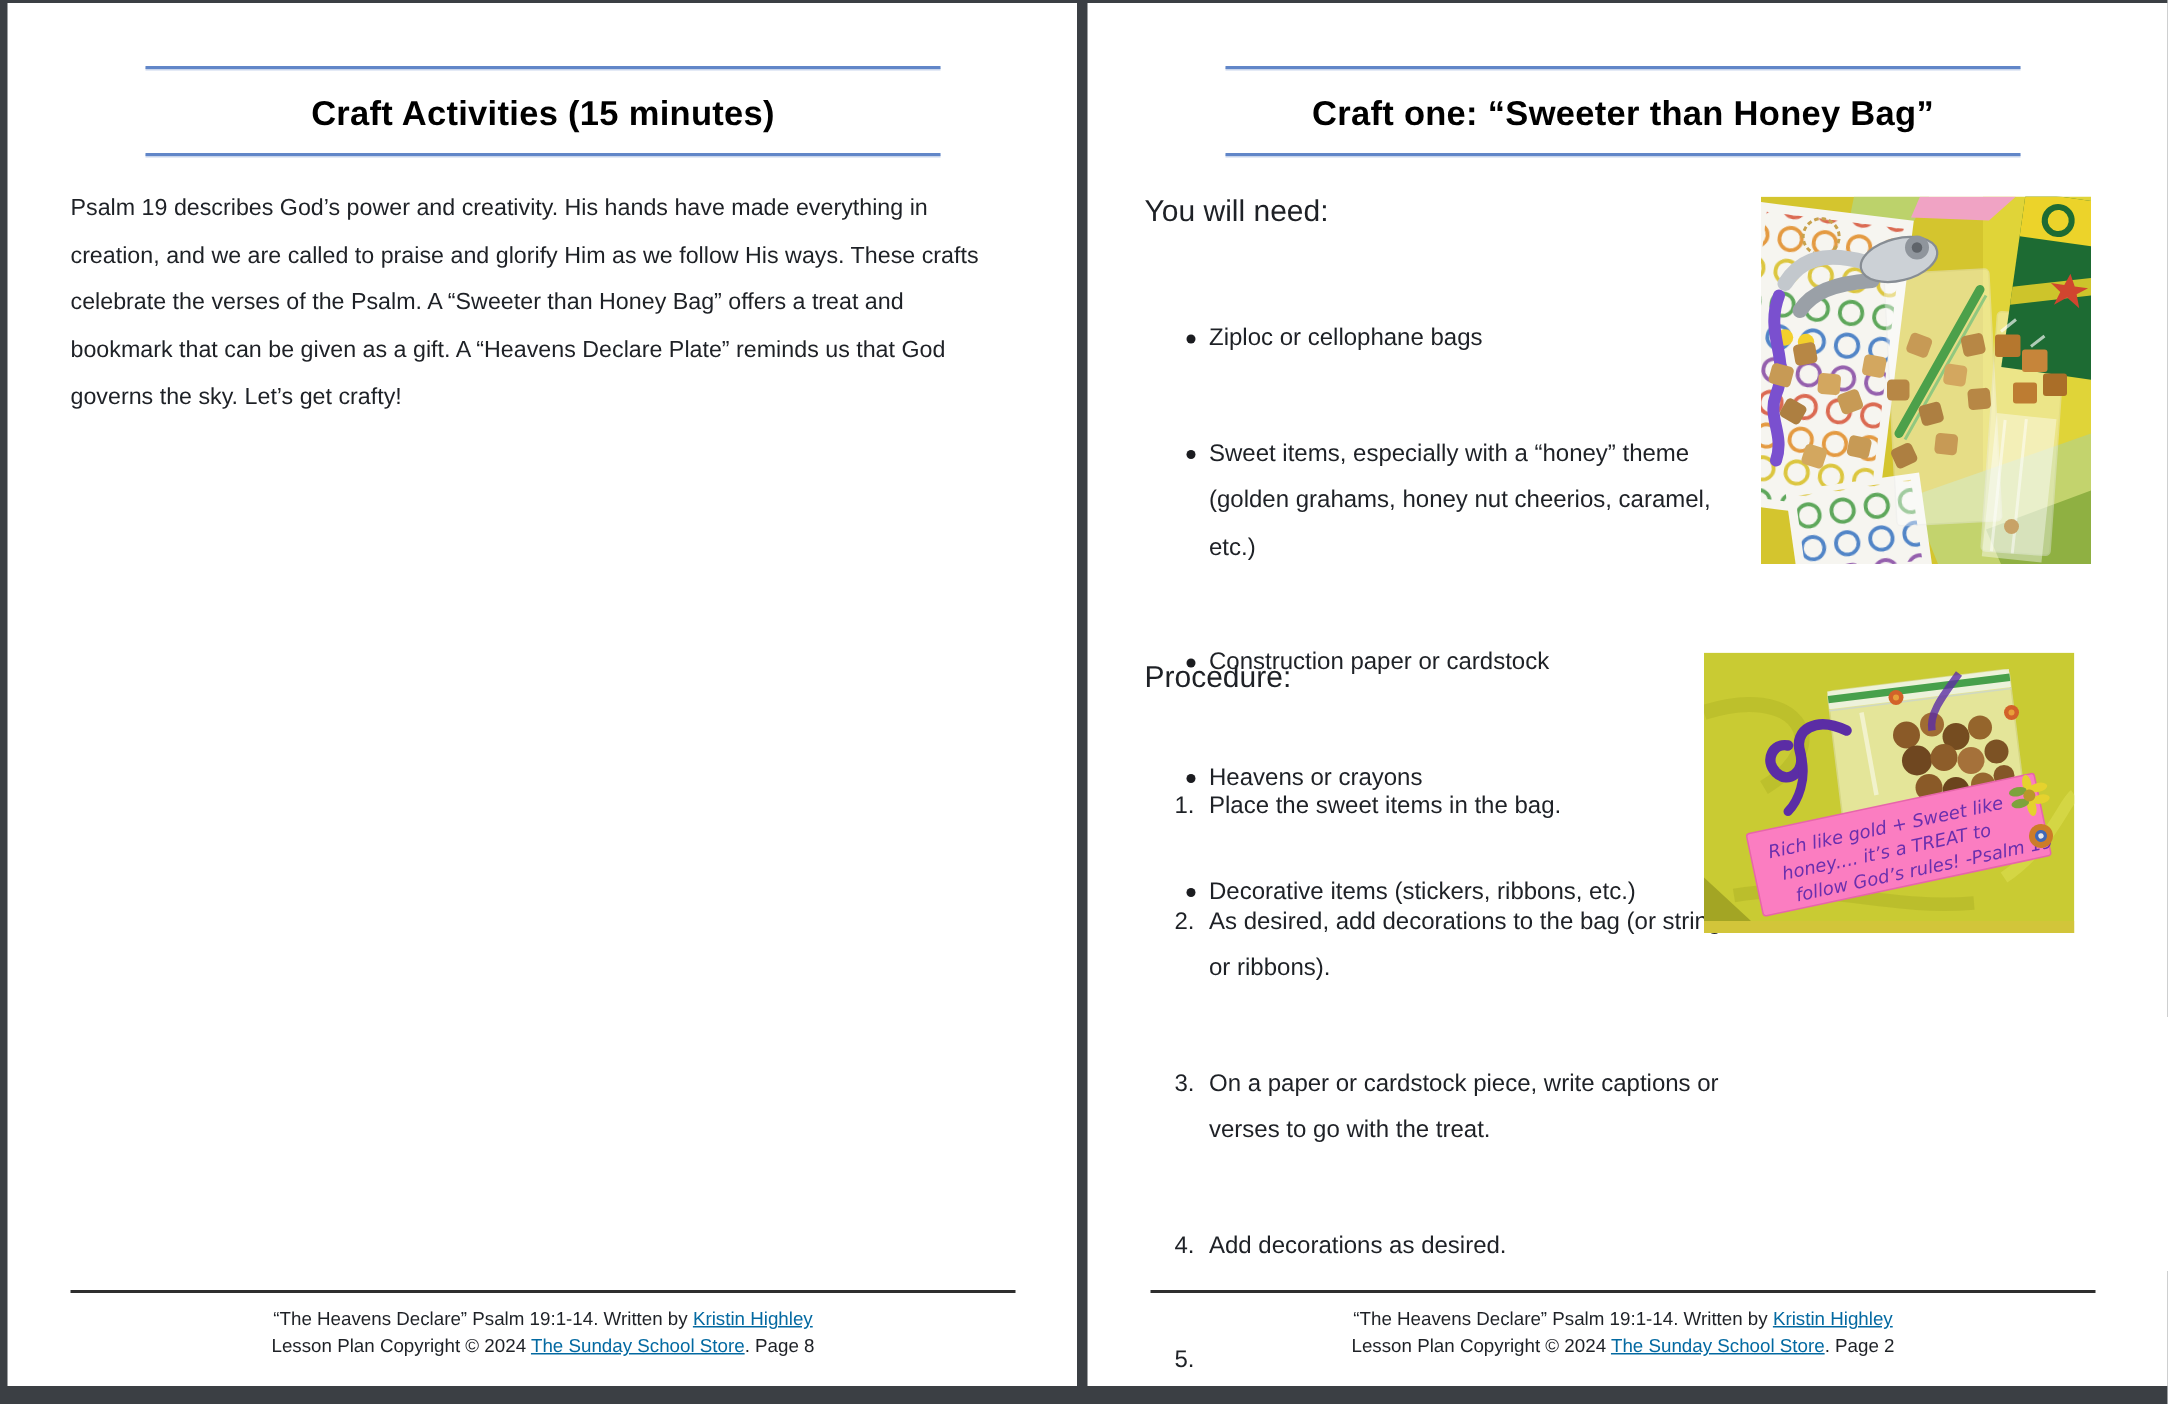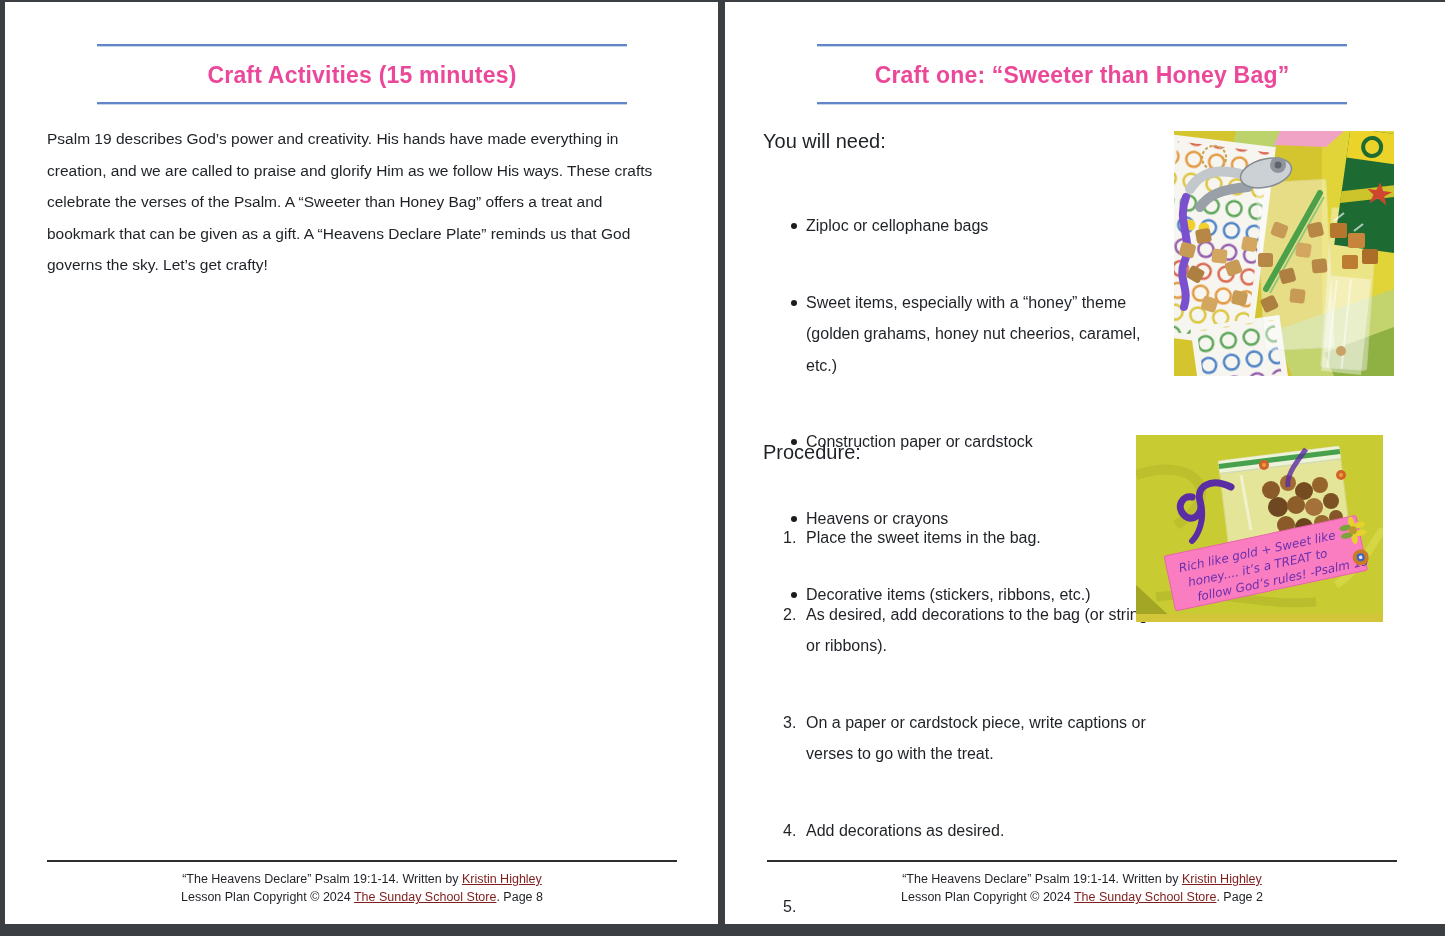--- a/index.html
+++ b/index.html
@@ -8,21 +8,21 @@
     background:#3b3f44;
     font-family:"Liberation Sans",sans-serif;
     color:#1e2126;
   }
   .page{position:absolute;top:2px;height:922px;background:#ffffff;}
   #page-left{left:5px;width:713px;}
   #page-right{left:725px;width:780px;}
 
   .title-wrap{position:absolute;top:42px;left:92px;width:530px;text-align:center;}
   .title-rule{height:2px;background:#6186c8;box-shadow:0 1px 0 rgba(97,134,200,.35);}
-  .title-text{margin:0;padding:14px 0 12px;font-size:23px;font-weight:bold;color:#ec4899;line-height:30px;letter-spacing:.2px;}
+  .title-text{margin:0;padding:14px 0 12px;font-size:23px;font-weight:bold;color:#000000;line-height:30px;letter-spacing:.2px;}
 
   .body-par{position:absolute;left:42px;top:121px;width:622px;margin:0;
     font-size:15.5px;line-height:31.5px;}
 
   .sec-label{position:absolute;left:38px;font-size:20px;line-height:22px;}
   #you-will-need{top:128px;}
   #procedure-label{top:439px;text-align:right;}
 
   .list{position:absolute;left:38px;}
   #supplies-list{top:163px;width:400px;}
@@ -35,21 +35,21 @@
   .num{position:absolute;left:20px;}
 
   .photo{position:absolute;overflow:hidden;}
   #photo1{left:449px;top:129px;width:220px;height:245px;}
   #photo2{left:411px;top:433px;width:247px;height:187px;}
   .photo svg{display:block;}
 
   .footer-rule{position:absolute;top:858px;left:42px;width:630px;height:2px;background:#2e2e2e;}
   .footer-text{position:absolute;top:868px;left:42px;width:630px;text-align:center;
     font-size:12.5px;line-height:18px;}
-  a.link{color:#7f1d1d;text-decoration:underline;cursor:pointer;}
+  a.link{color:#0369a1;text-decoration:underline;cursor:pointer;}
 
   .tag-line{font:italic 12px "DejaVu Sans",sans-serif;fill:#6a2fae;}
 </style>
 </head>
 <body>
 
 <div class="page" id="page-left">
   <div class="title-wrap">
     <div class="title-rule"></div>
     <h1 class="title-text">Craft Activities (15 minutes)</h1>

